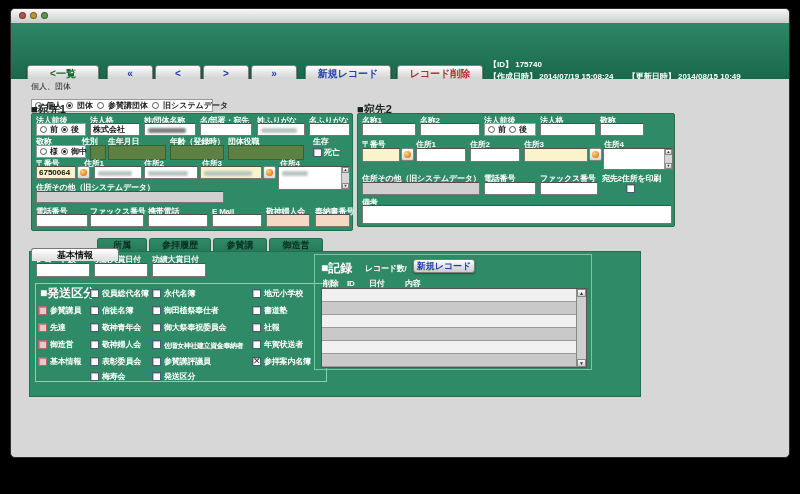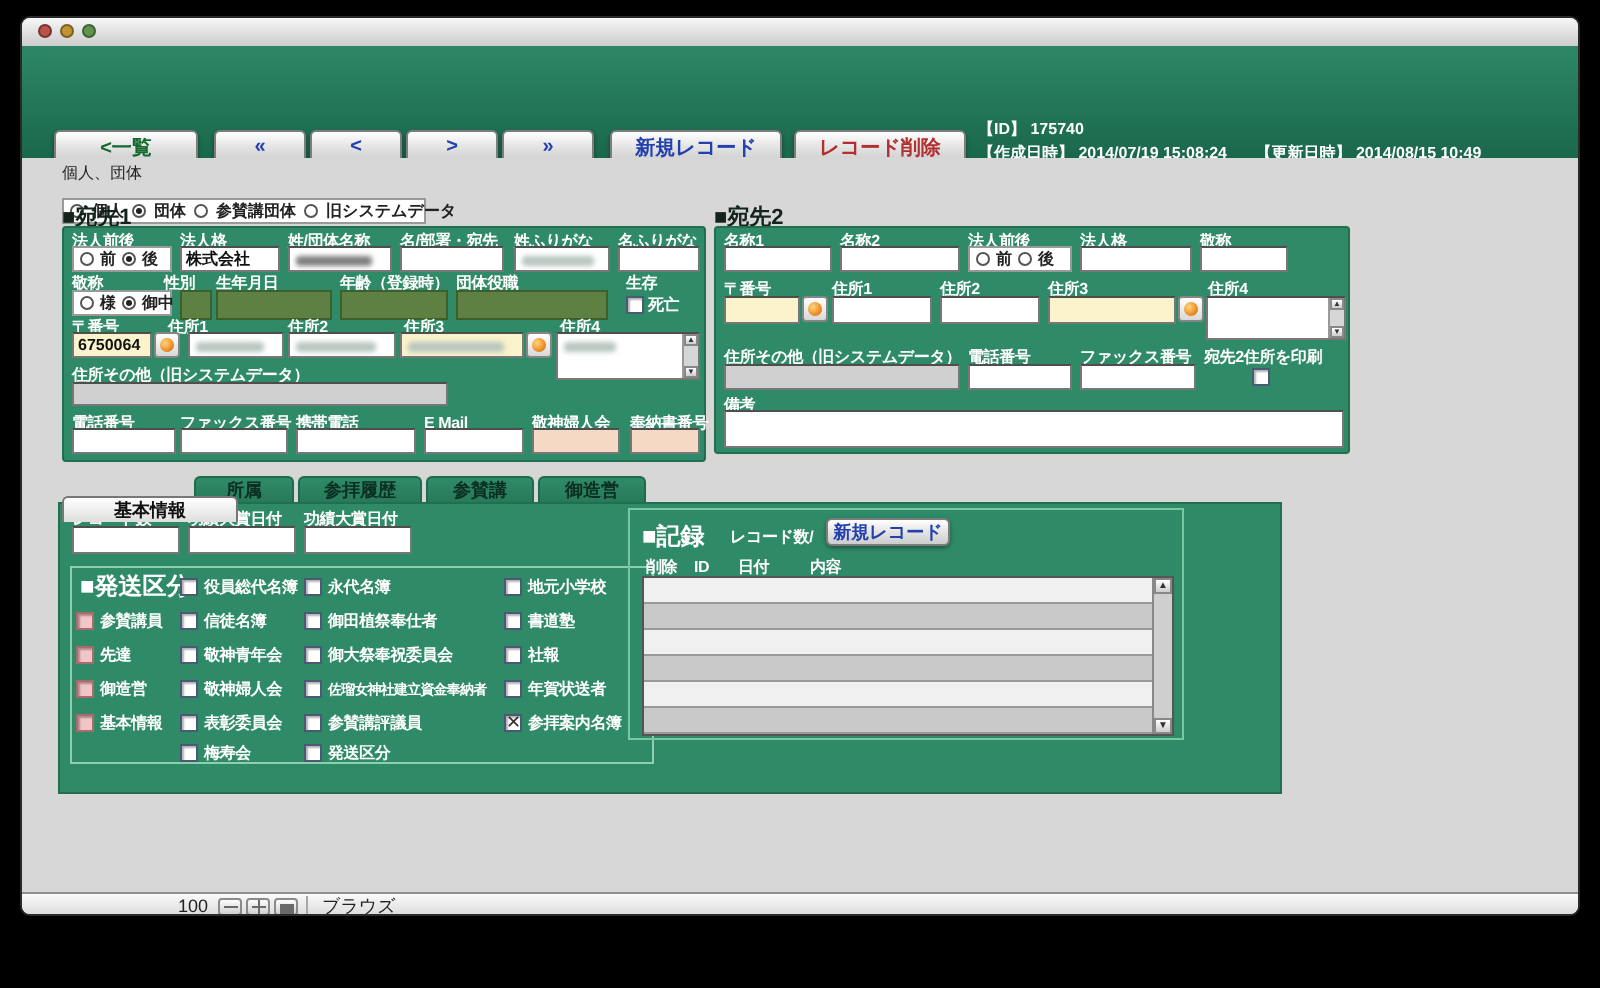--- a/index.html
+++ b/index.html
@@ -337,29 +337,14 @@
           <div class="trow b" style="top:65px"></div>
           <div class="vscroll">
             <div class="sa up">▲</div>
             <div class="sa dn">▼</div>
           </div>
         </div>
       </div>
     </div>
   </div>
 
-  <div class="statusbar">
-    <div class="sbtxt" style="left:78px;top:0">100</div>
-    <div class="sbico" style="left:98px">
-        <div class="gl" style="width:7px;height:1px;top:3px"></div>
-      </div>
-    <div class="sbico" style="left:112px">
-        <div class="gl" style="width:7px;height:1px;top:3px"></div>
-        <div class="gl" style="width:1px;height:7px;left:5px;top:0"></div>
-      </div>
-    <div class="sbico" style="left:126px">
-        <div class="gl" style="width:7px;height:5px"></div>
-      </div>
-    <div class="sbdiv" style="left:142px"></div>
-    <div class="sbtxt" style="left:150px;top:0">ブラウズ</div>
-  </div>
 
 </div>
 
 </body></html>

